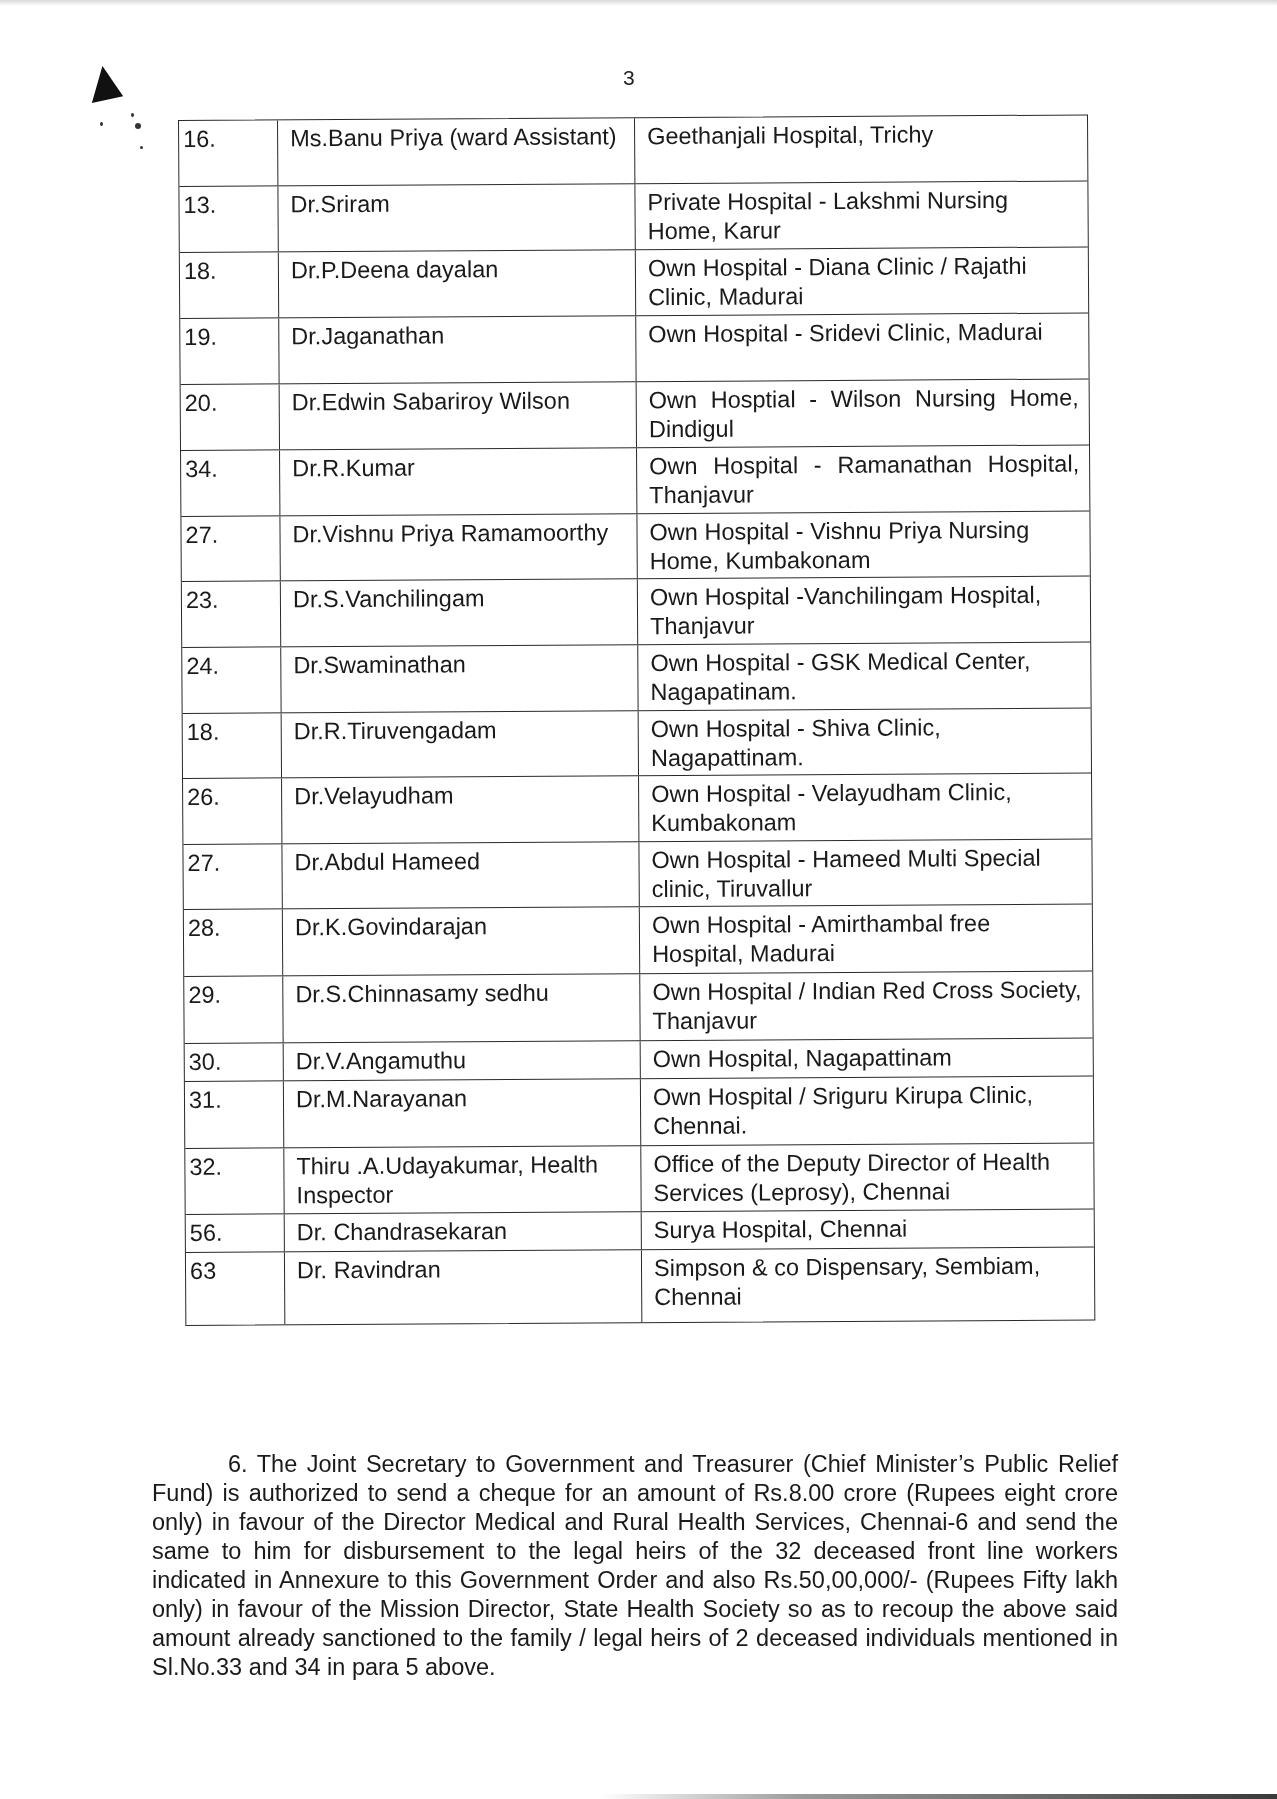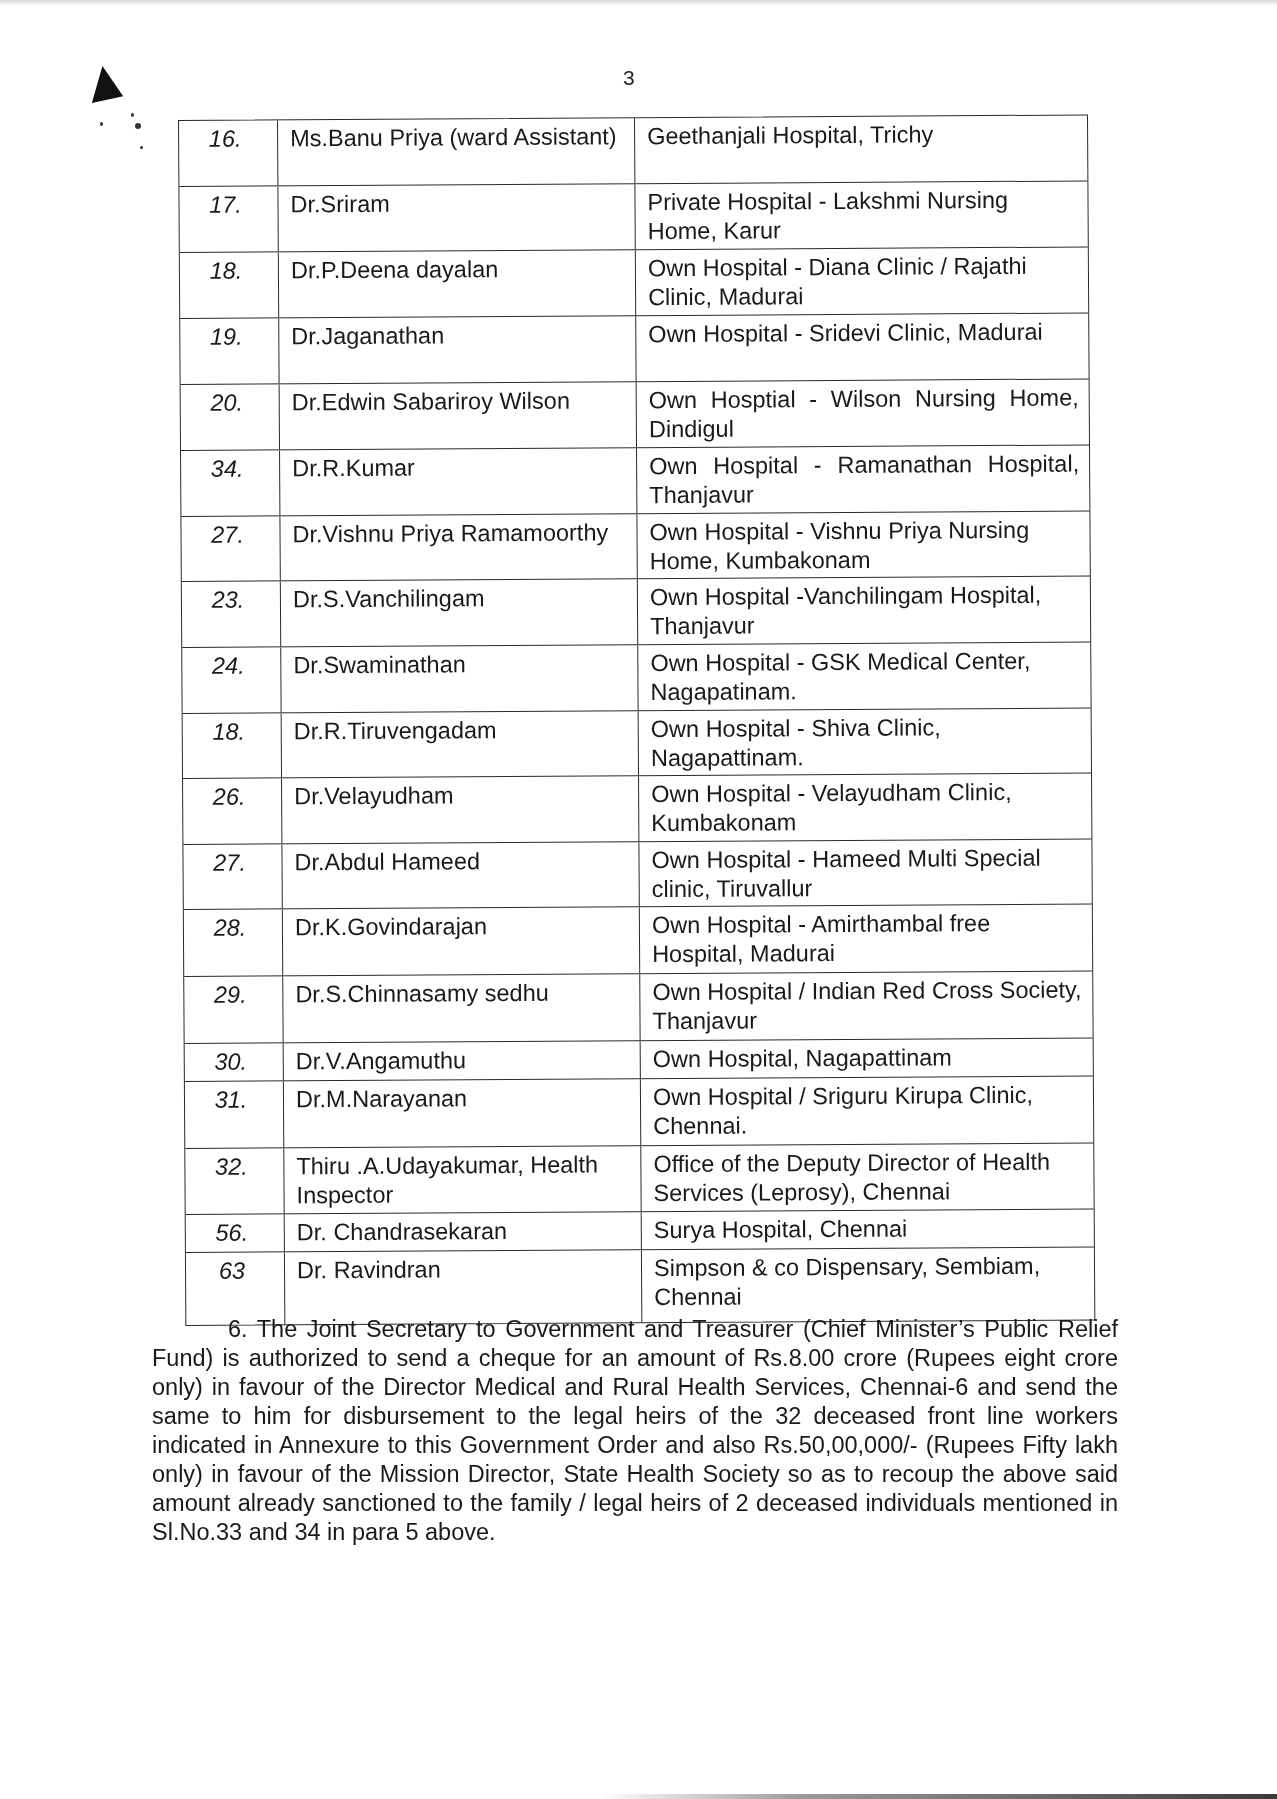--- a/index.html
+++ b/index.html
@@ -28,26 +28,26 @@
   .table {
     position: absolute; left: 178px; top: 120px; width: 908px;
     border: 1.6px solid #2a2a2a; border-collapse: collapse;
     transform: rotate(-0.35deg); transform-origin: left top;
   }
   .row { display: flex; border-top: 1.6px solid #2a2a2a; }
   .row:first-child { border-top: none; }
   .cell {
     box-sizing: border-box; font-size: 23.5px; line-height: 29px; padding: 4px 10px 4px 12px;
   }
-  .c-no { width: 99px; text-align: center; border-right: 1.6px solid #2a2a2a; padding-left: 4px; font-style: italic; }
+  .c-no { width: 99px; border-right: 1.6px solid #2a2a2a; padding-left: 4px; }
   .c-name { width: 357px; border-right: 1.6px solid #2a2a2a; }
   .c-hosp { width: 452px; padding-left: 12px; padding-right: 10px; }
   .justify { text-align: justify; text-align-last: left; }
   .paragraph {
-    position: absolute; left: 152px; top: 1315px; width: 966px;
+    position: absolute; left: 152px; top: 1450px; width: 966px;
     font-size: 23.5px; line-height: 29px; text-align: justify; text-indent: 76px; color: #1a1a1a;
   }
 </style>
 </head>
 <body>
 
 <div class="top-shade"></div>
 <div class="punch-mark"></div>
 <div class="speck" style="left:131px;top:113px;width:3px;height:4px;"></div>
 <div class="speck" style="left:100px;top:122px;width:3px;height:4px;"></div>
@@ -56,21 +56,21 @@
 
 <div class="page-number">3</div>
 
 <div class="table" id="tbl">
     <div class="row" style="height: 65px;">
       <div class="cell c-no">16.</div>
       <div class="cell c-name">Ms.Banu Priya (ward Assistant)</div>
       <div class="cell c-hosp">Geethanjali Hospital, Trichy</div>
     </div>
     <div class="row" style="height: 65px;">
-      <div class="cell c-no">17.</div>
+      <div class="cell c-no">13.</div>
       <div class="cell c-name">Dr.Sriram</div>
       <div class="cell c-hosp">Private Hospital - Lakshmi Nursing Home, Karur</div>
     </div>
     <div class="row" style="height: 65px;">
       <div class="cell c-no">18.</div>
       <div class="cell c-name">Dr.P.Deena dayalan</div>
       <div class="cell c-hosp">Own Hospital - Diana Clinic / Rajathi Clinic, Madurai</div>
     </div>
     <div class="row" style="height: 65px;">
       <div class="cell c-no">19.</div>

